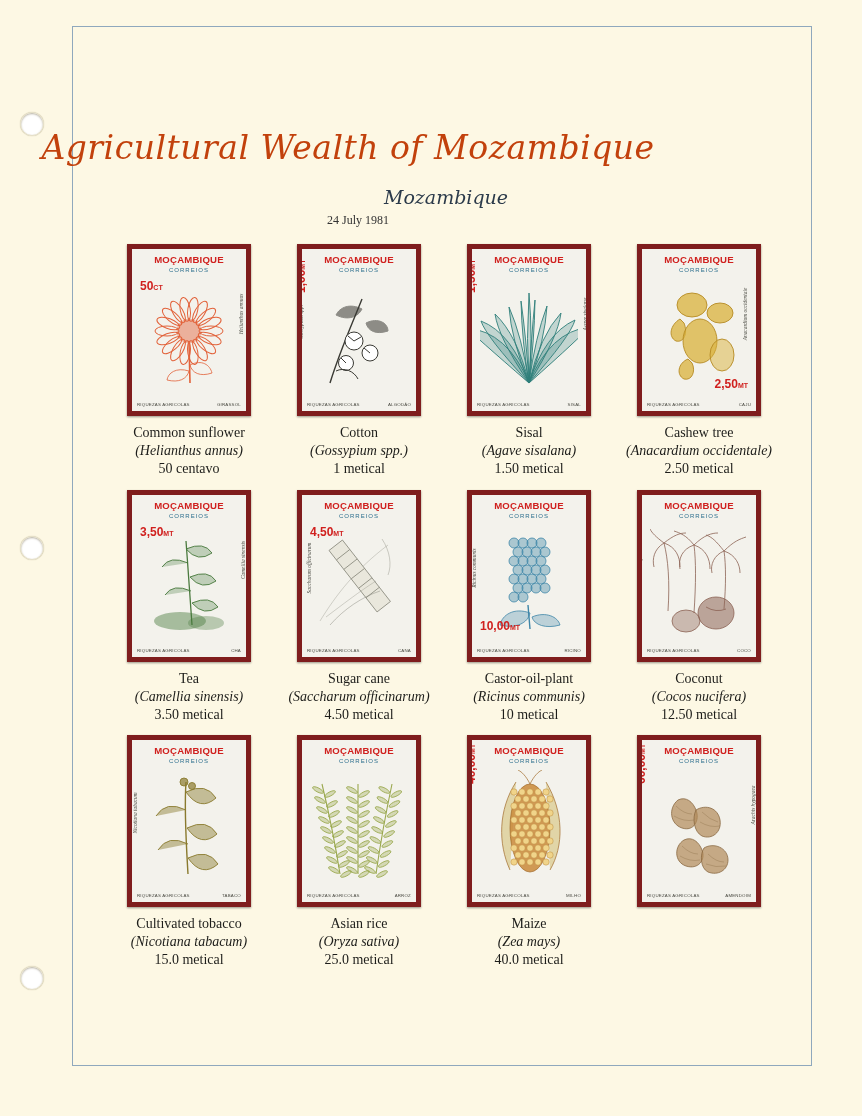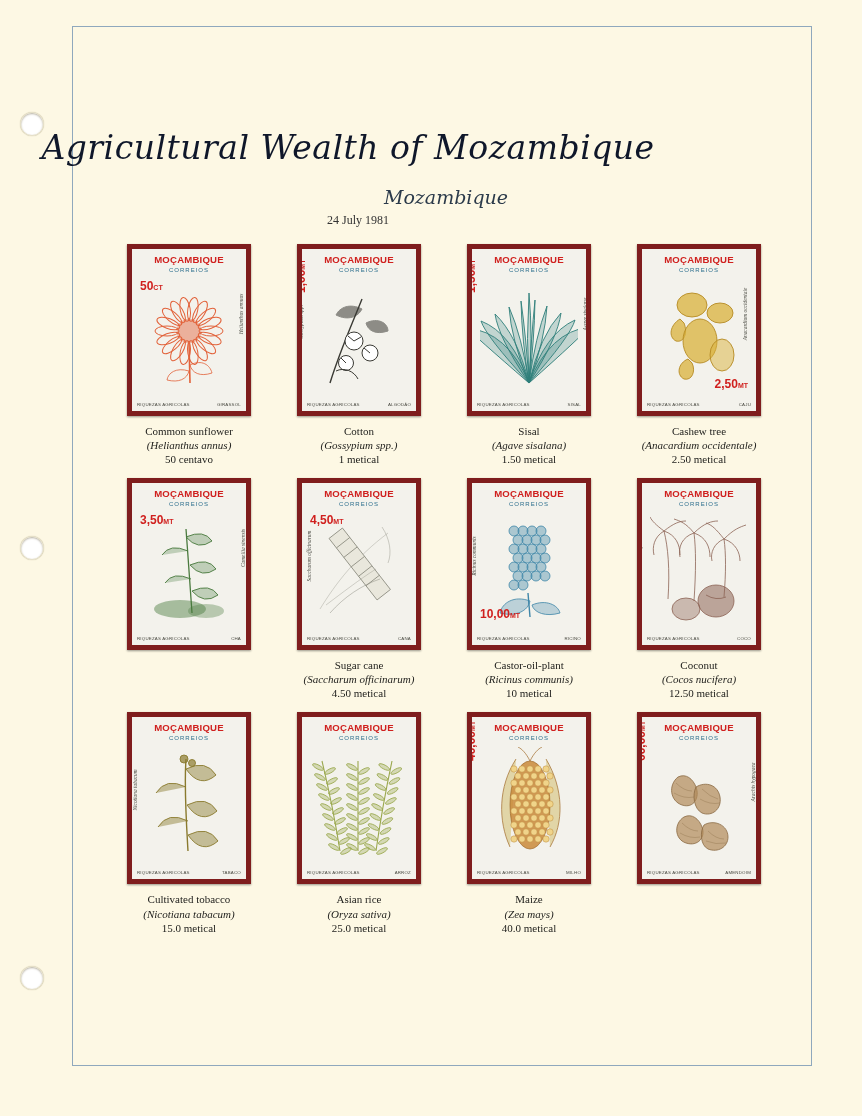--- a/index.html
+++ b/index.html
@@ -51,21 +51,21 @@
 
   .title {
     position: absolute;
     top: 128px;
     left: 0;
     width: 696px;
     text-align: center;
     font-family: "DejaVu Serif", serif;
     font-style: italic;
     font-size: 33px;
-    color: #0f172a;
+    color: #c2410c;
     letter-spacing: 0.5px;
   }
   .subtitle {
     position: absolute;
     top: 186px;
     left: 0;
     width: 862px;
     text-align: center;
     font-family: "DejaVu Serif", serif;
     font-style: italic;
@@ -204,21 +204,21 @@
     left: 8px;
     top: 30px;
     width: 98px;
     height: 112px;
   }
 
   .caption {
     margin-top: 8px;
     text-align: center;
     font-family: "Liberation Serif", serif;
-    font-size: 11px;
+    font-size: 14px;
     color: #1d1d1a;
     line-height: 1.28;
   }
   .caption .sci { font-style: italic; }
 </style>
 </head>
 <body>
 
 <div class="page">
   <div class="frame"></div>
@@ -388,20 +388,25 @@
               </svg></div>
         <div class="s-country">MOÇAMBIQUE</div>
         <div class="s-correios">CORREIOS</div>
         <div class="s-value v-tl"><span>3,50</span><span class="unit">MT</span></div>
         <div class="s-sci sci-right">Camellia sinensis</div>
         <div class="s-footer">
           <span>RIQUEZAS AGRICOLAS</span>
           <span>CHÁ</span>
         </div>
       </div>
+    </div>
+    <div class="caption">
+      <div>Tea</div>
+      <div class="sci">(Camellia sinensis)</div>
+      <div>3.50 metical</div>
     </div>
       </div>
       <div class="cell">
     <div class="mount">
       <div class="stamp">
         <div class="art"><svg viewBox="0 0 98 112" xmlns="http://www.w3.org/2000/svg">
         <g stroke="#8a8a7e" fill="none" stroke-width="0.8">
           <path d="M10 96 C26 70 46 44 78 20" stroke-width="0.7" opacity="0.5"></path>
           <g transform="rotate(-38 54 54)">
             <rect x="44" y="10" width="17" height="78" fill="#e9e7dc" stroke="#8a8a7e"></rect>

